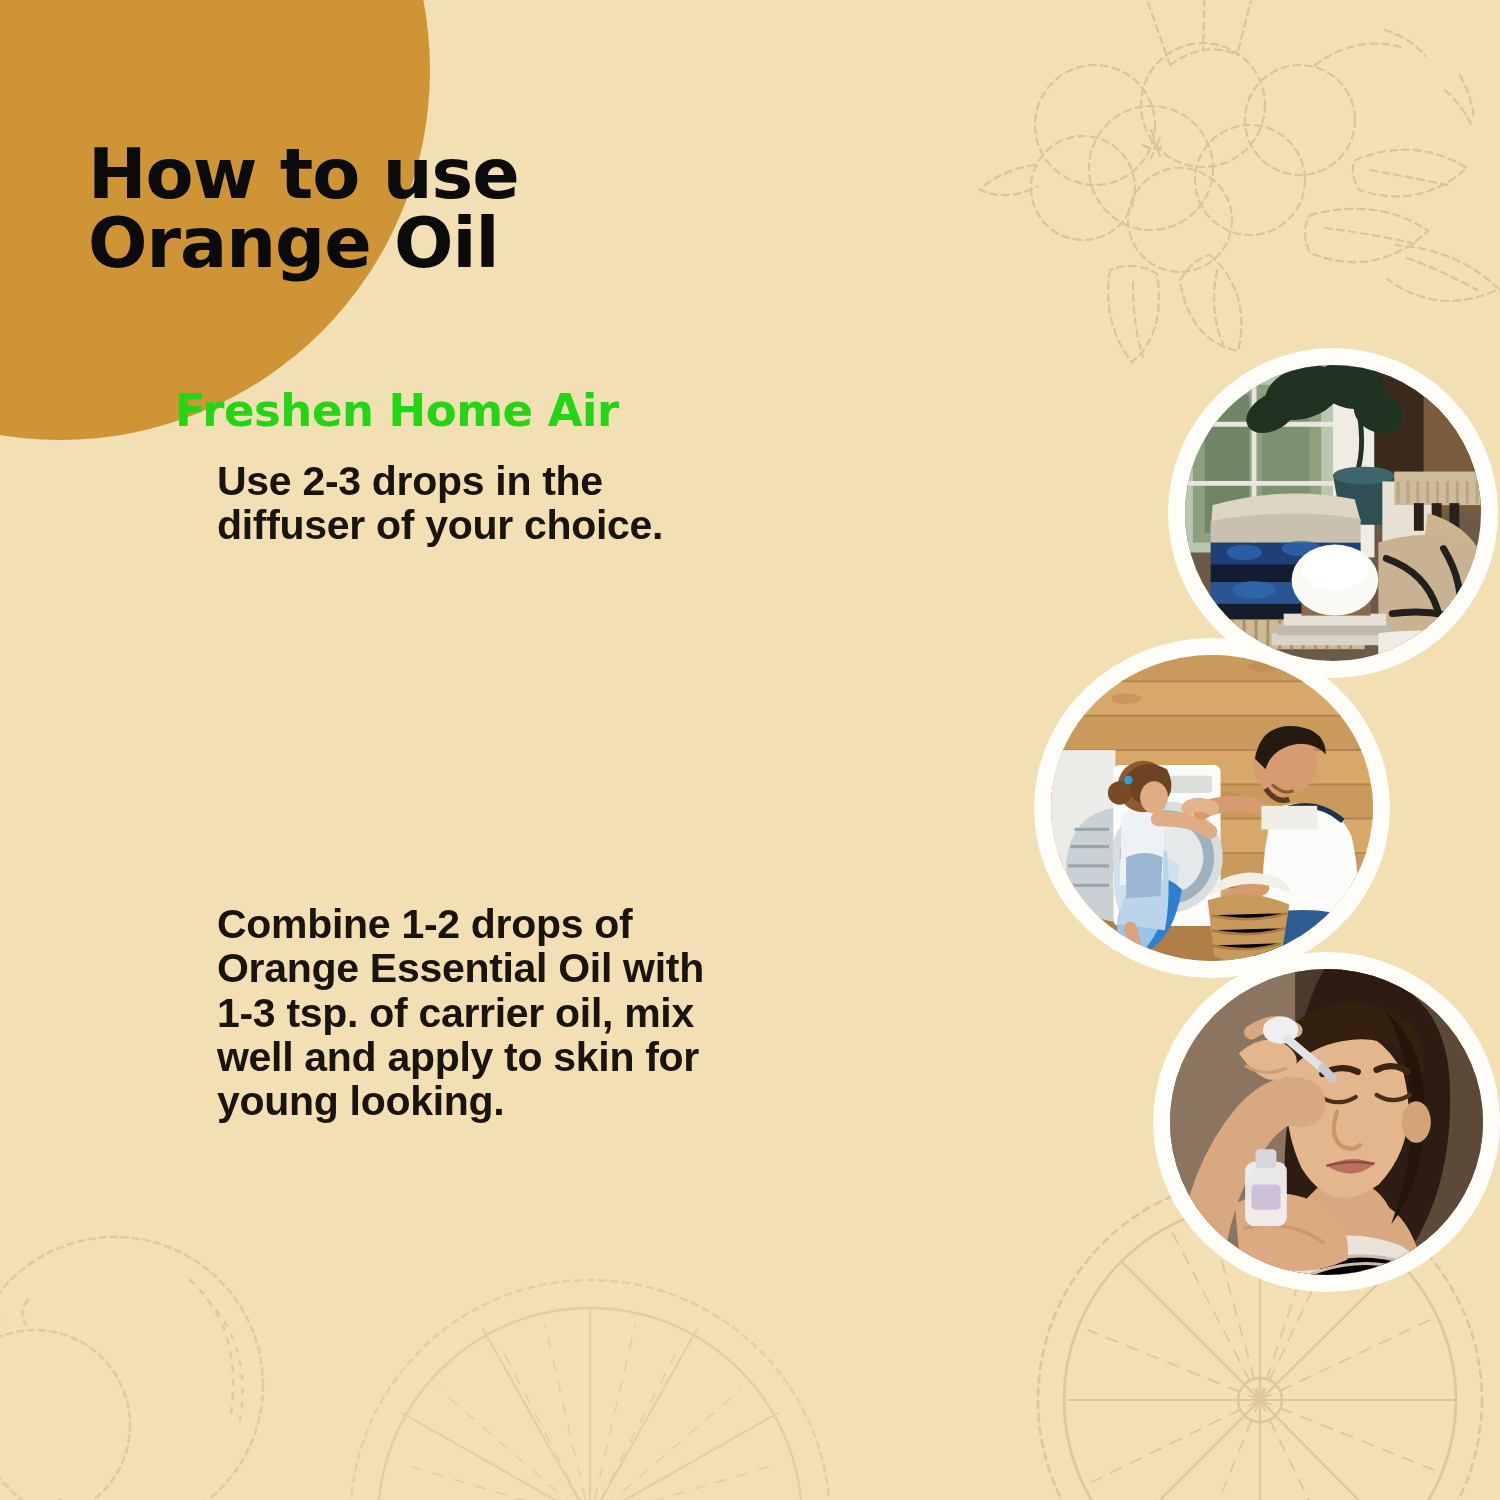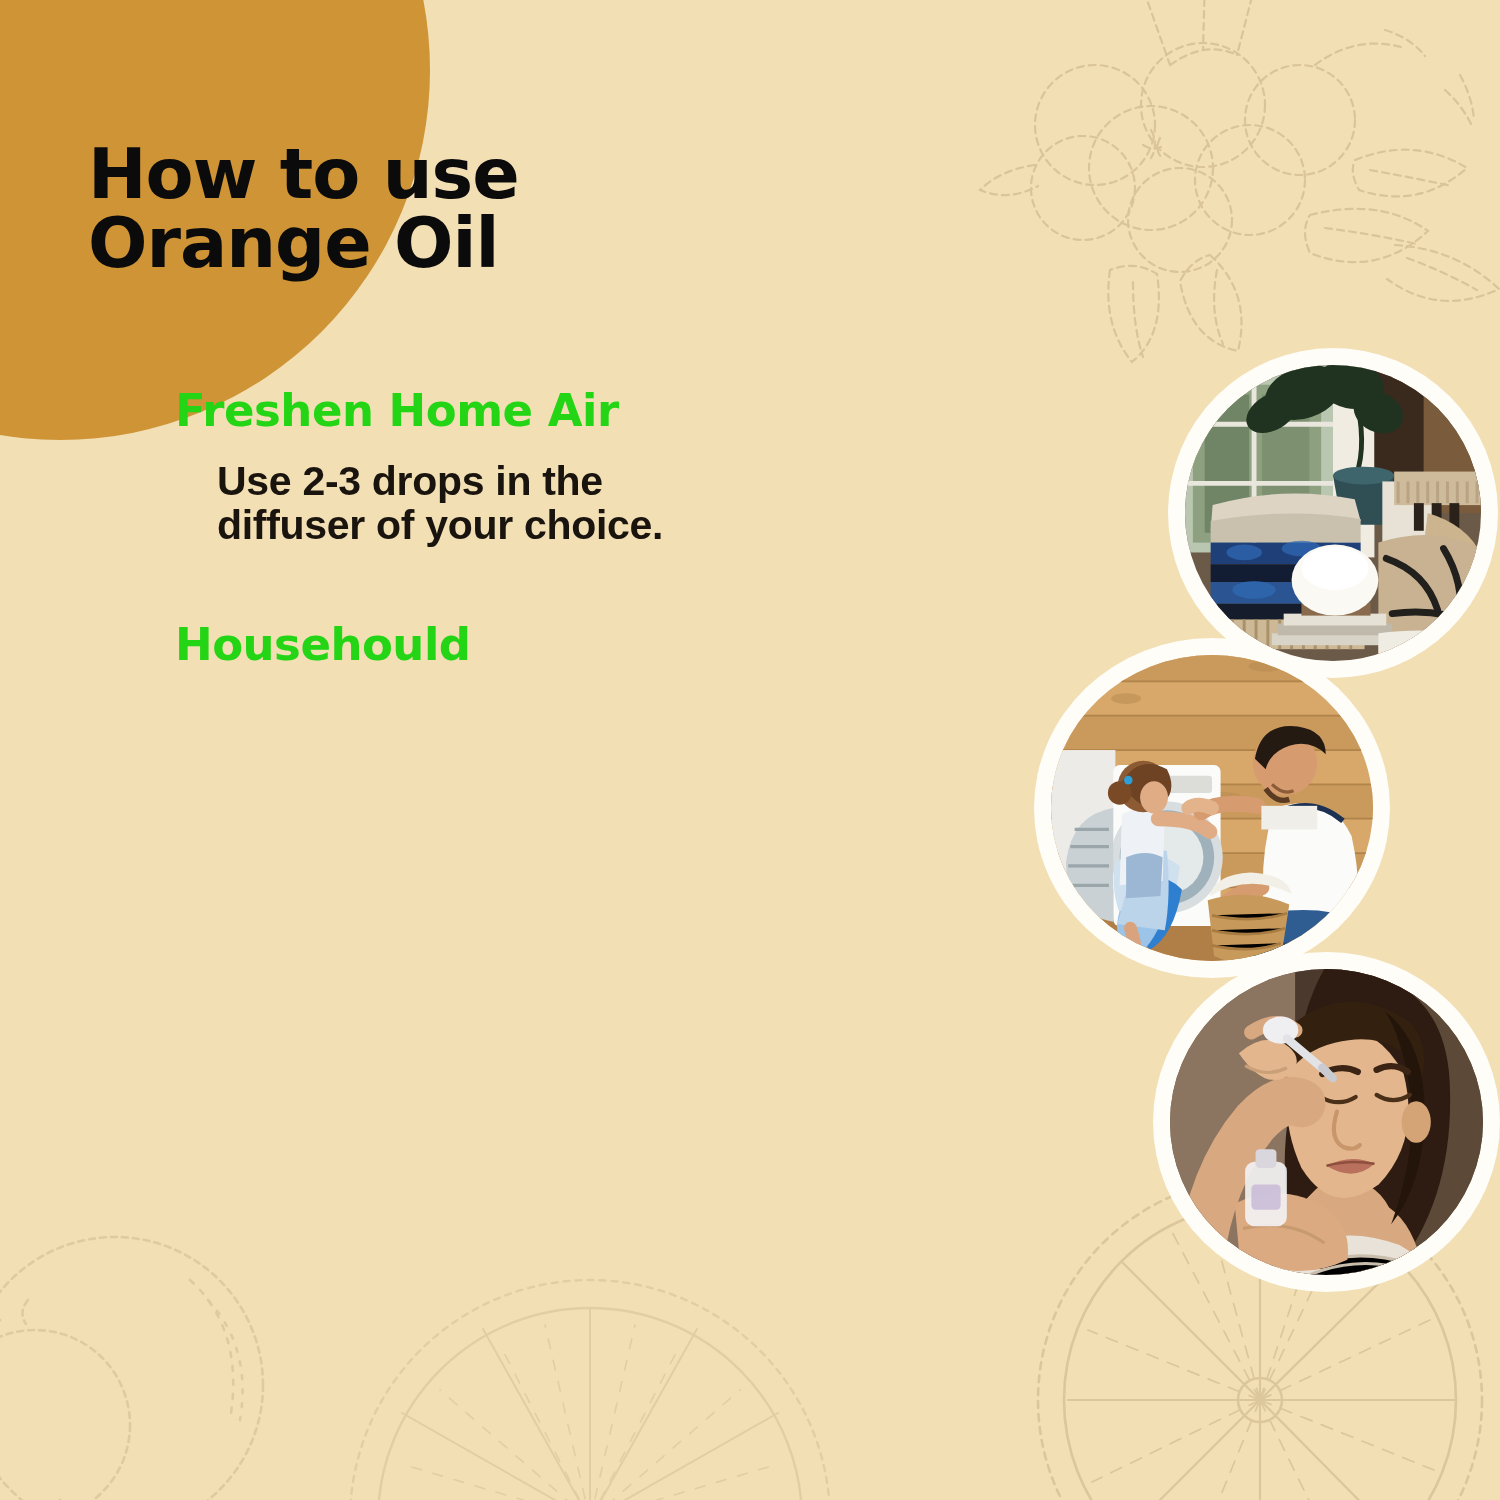--- a/index.html
+++ b/index.html
@@ -198,24 +198,28 @@
     <h1 id="poster-title">How to use
 Orange Oil</h1>
 
     <div class="section" id="section-freshen">
       <h2 class="section-heading">Freshen Home Air</h2>
       <p class="section-body">Use 2-3 drops in the
 diffuser of your choice.</p>
     </div>
 
     <div class="section" id="section-household">
-      <h2 class="section-heading">Househould</h2>
     </div>
 
     <div class="section" id="section-skincare">
+      <p class="section-body">Combine 1-2 drops of
+Orange Essential Oil with
+1-3 tsp. of carrier oil, mix
+well and apply to skin for
+young looking.</p>
     </div>
   </div>
 
   <div class="photo-circle" id="photo-diffuser">
     <div class="photo-inner">
       <svg viewBox="0 0 300 300" preserveAspectRatio="xMidYMid slice">
         <rect width="300" height="300" fill="#6b5a48"></rect>
 
         <rect x="0" y="0" width="150" height="190" fill="#b9c6b0"></rect>
         <rect x="8" y="20" width="130" height="160" fill="#8da07f"></rect>

